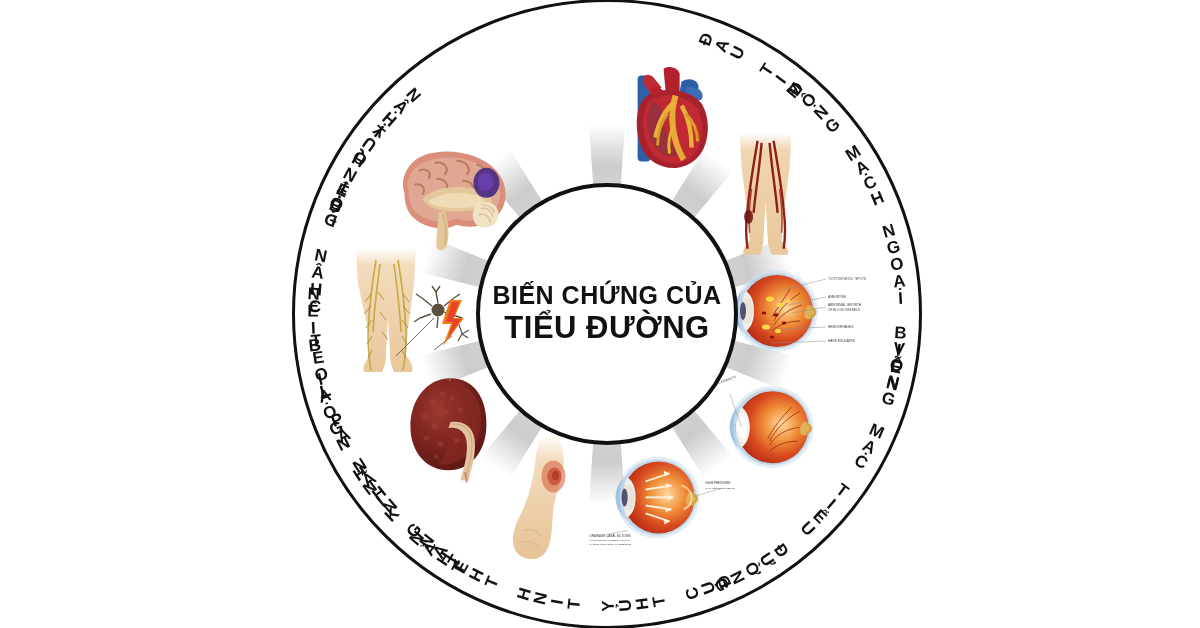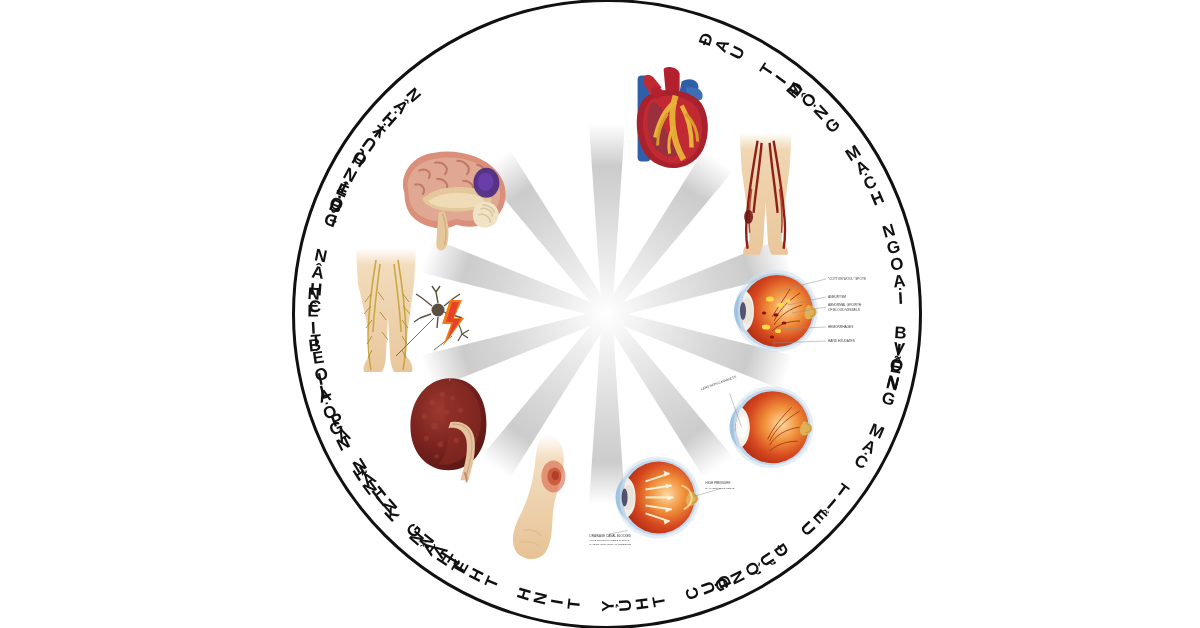--- a/index.html
+++ b/index.html
@@ -515,15 +515,19 @@
           <span style="transform: translate(-282.2px, 82.4px) rotate(-16.3deg) translate(-50%, -50%);">Ạ</span>
           <span style="transform: translate(-286.6px, 65.8px) rotate(-12.9deg) translate(-50%, -50%);">I</span>
           <span style="transform: translate(-289.9px, 48.9px) rotate(-9.6deg) translate(-50%, -50%);"> </span>
           <span style="transform: translate(-292.3px, 31.9px) rotate(-6.2deg) translate(-50%, -50%);">B</span>
           <span style="transform: translate(-293.6px, 14.7px) rotate(-2.9deg) translate(-50%, -50%);">I</span>
           <span style="transform: translate(-294px, -2.4px) rotate(0.5deg) translate(-50%, -50%);">Ê</span>
           <span style="transform: translate(-293.3px, -19.6px) rotate(3.8deg) translate(-50%, -50%);">N</span>
         </div>
       </div>
 
+    <div id="inner-hub">
+      <div class="l1">BIẾN CHỨNG CỦA</div>
+      <div class="l2">TIỂU ĐƯỜNG</div>
+    </div>
 
   </div>
 </div>
 
 </body></html>

